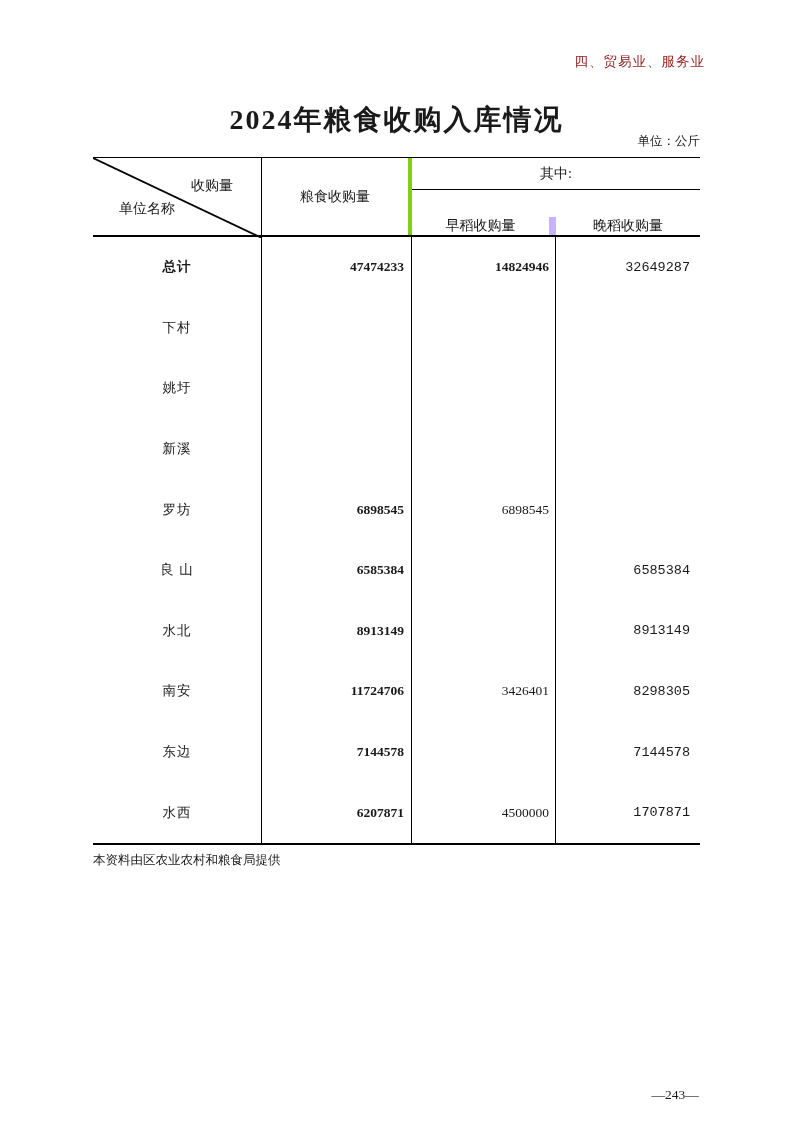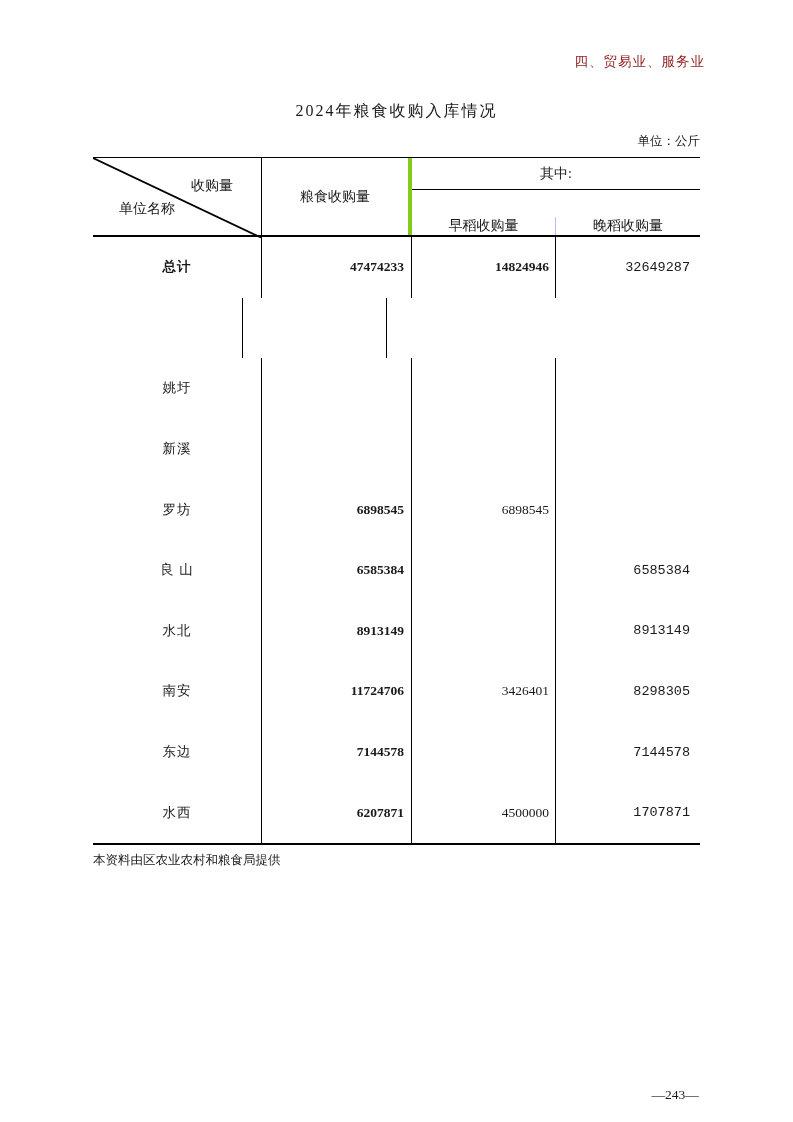--- a/index.html
+++ b/index.html
@@ -28,23 +28,23 @@
     letter-spacing: 1px;
   }
 
   
   .doc-title {
     position: absolute;
     top: 101px;
     left: 93px;
     width: 607px;
     text-align: center;
-    font-size: 16px;
+    font-size: 28px;
     letter-spacing: 2px;
-    font-weight: 400;
+    font-weight: 700;
   }
   .unit-note {
     position: absolute;
     top: 133px;
     left: 93px;
     width: 607px;
     text-align: right;
     font-size: 12.5px;
   }
 
@@ -88,21 +88,21 @@
     font-size: 14px;
   }
   .sub-heads { flex: 1; display: flex; }
   .sub-head {
     width: 144px;
     display: flex;
     align-items: center;
     justify-content: center;
     font-size: 14px;
   }
-  .sub-head.early { border-right: 1px solid #c4b5fd; }
+  .sub-head.early { border-right: 7px solid #c4b5fd; }
 
   .tbody { border-bottom: 2.5px solid #000; }
   .trow { display: flex; height: 60.6px; align-items: center; font-size: 13.5px; }
   .trow .cell { height: 100%; display: flex; align-items: center; }
   .c-name {
     width: 169px;
     border-right: 1px solid #000;
     justify-content: center;
     letter-spacing: 1px;
   }
@@ -178,20 +178,21 @@
 
     <div class="tbody">
     <div class="trow row-total">
       <div class="cell c-name">总计</div>
       <div class="cell c-grain">47474233</div>
       <div class="cell c-early">14824946</div>
       <div class="cell c-late">32649287</div>
     </div>
 
     <div class="trow">
+      <div class="cell c-name">下村</div>
       <div class="cell c-grain"></div>
       <div class="cell c-early"></div>
       <div class="cell c-late"></div>
     </div>
 
     <div class="trow">
       <div class="cell c-name">姚圩</div>
       <div class="cell c-grain"></div>
       <div class="cell c-early"></div>
       <div class="cell c-late"></div>

